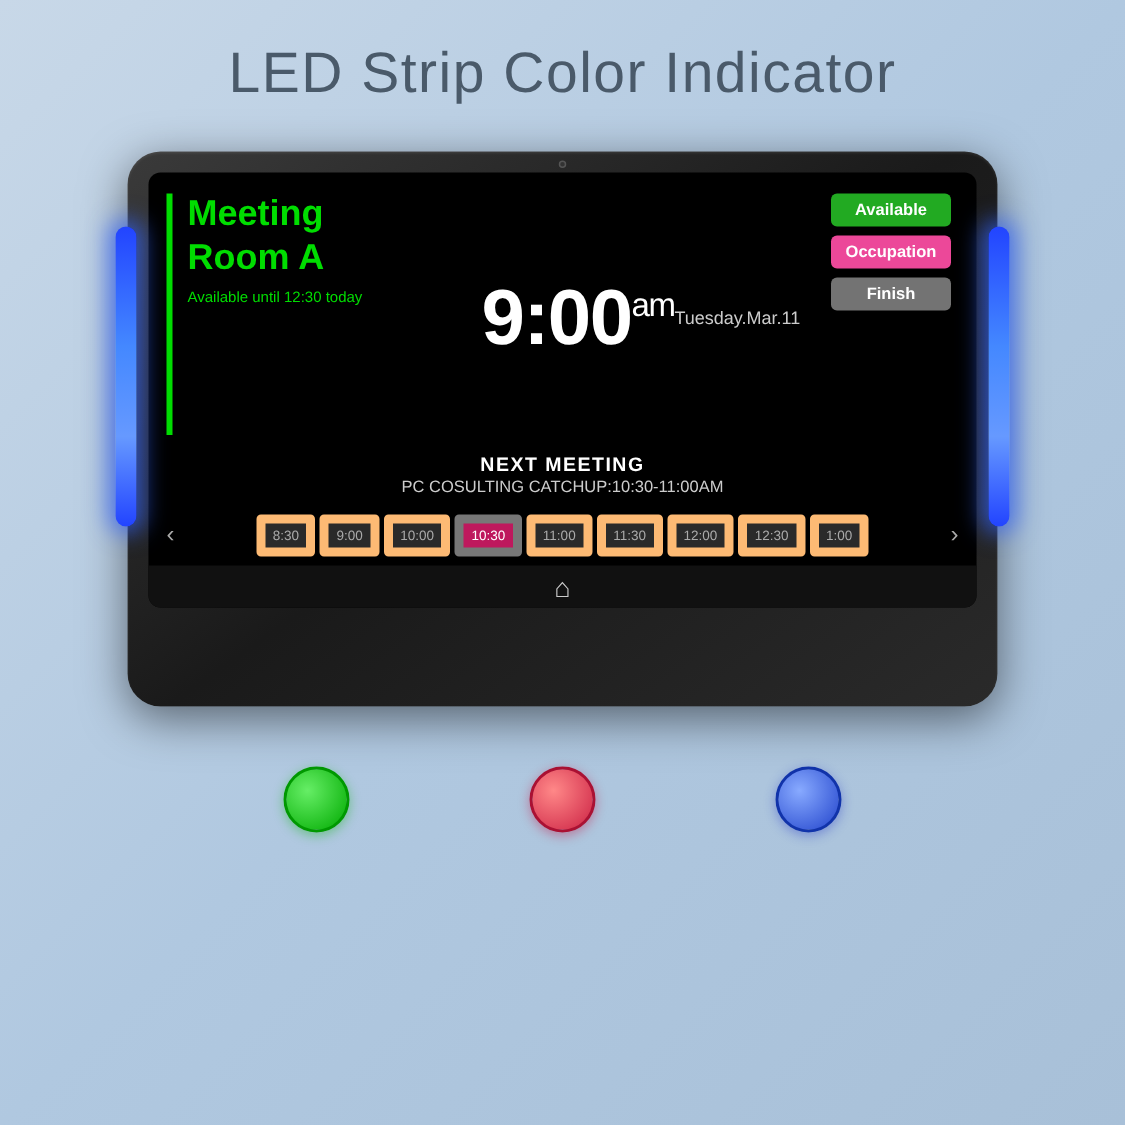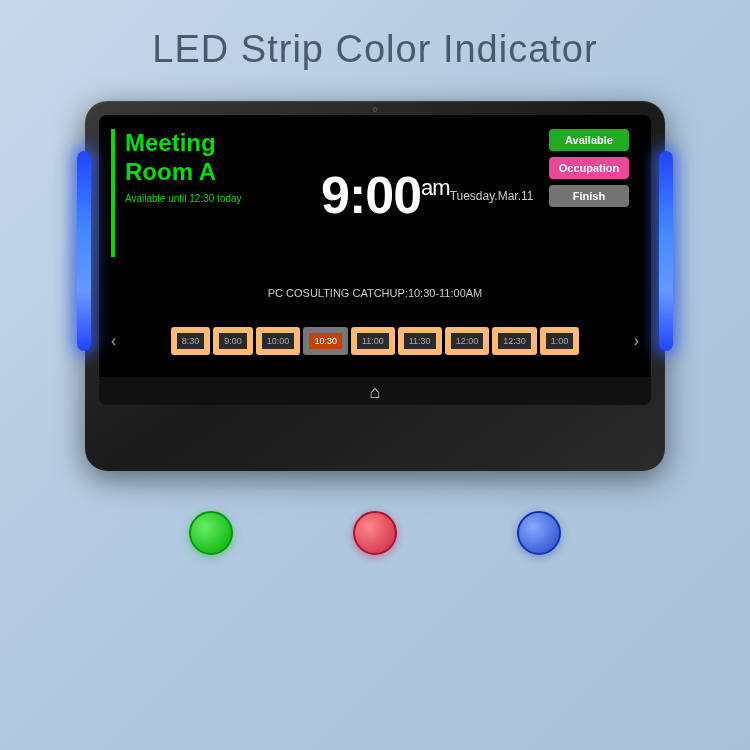--- a/index.html
+++ b/index.html
@@ -84,21 +84,20 @@
     
     .screen {
       width: 100%;
       height: 290px;
       background: #000;
       border-radius: 8px;
       overflow: hidden;
       display: flex;
       flex-direction: column;
       position: relative;
-      gap: 16px;
     }
 
     
     .screen-top {
       display: flex;
       flex: 1;
       padding: 14px 12px 8px 12px;
       gap: 10px;
     }
 
@@ -152,21 +151,21 @@
       color: #cccccc;
       margin-top: 1px;
     }
 
     
     .status-panel {
       display: flex;
       flex-direction: column;
       gap: 6px;
       width: 90px;
-      align-items: flex-start;
+      align-items: center;
     }
 
     .status-btn {
       width: 80px;
       padding: 5px 8px;
       border-radius: 4px;
       font-size: 11px;
       font-weight: bold;
       color: white;
       text-align: center;
@@ -224,21 +223,21 @@
       border: 6px solid #fdba74;
       border-radius: 3px;
       padding: 3px 5px;
       font-size: 9px;
       color: #aaaaaa;
       cursor: pointer;
       white-space: nowrap;
     }
 
     .time-slot.active {
-      background: #c2410c;
+      background: #be185d;
       color: #ffffff;
       border-color: #777;
       text-align: center;
     }
 
     
     .home-button-area {
       display: flex;
       justify-content: center;
       padding: 5px 0 2px 0;
@@ -319,20 +318,21 @@
 
         <div class="status-panel">
           <div class="status-btn available">Available</div>
           <div class="status-btn occupation">Occupation</div>
           <div class="status-btn finish">Finish</div>
         </div>
 
       </div>
 
       <div class="meeting-section">
+        <div class="next-meeting-label">NEXT MEETING</div>
         <div class="meeting-details">PC COSULTING CATCHUP:10:30-11:00AM</div>
       </div>
 
       <div class="timeline-section">
         <span class="timeline-arrow">‹</span>
         <div class="timeline-slots">
           <div class="time-slot">8:30</div>
           <div class="time-slot">9:00</div>
           <div class="time-slot">10:00</div>
           <div class="time-slot active">10:30</div>

